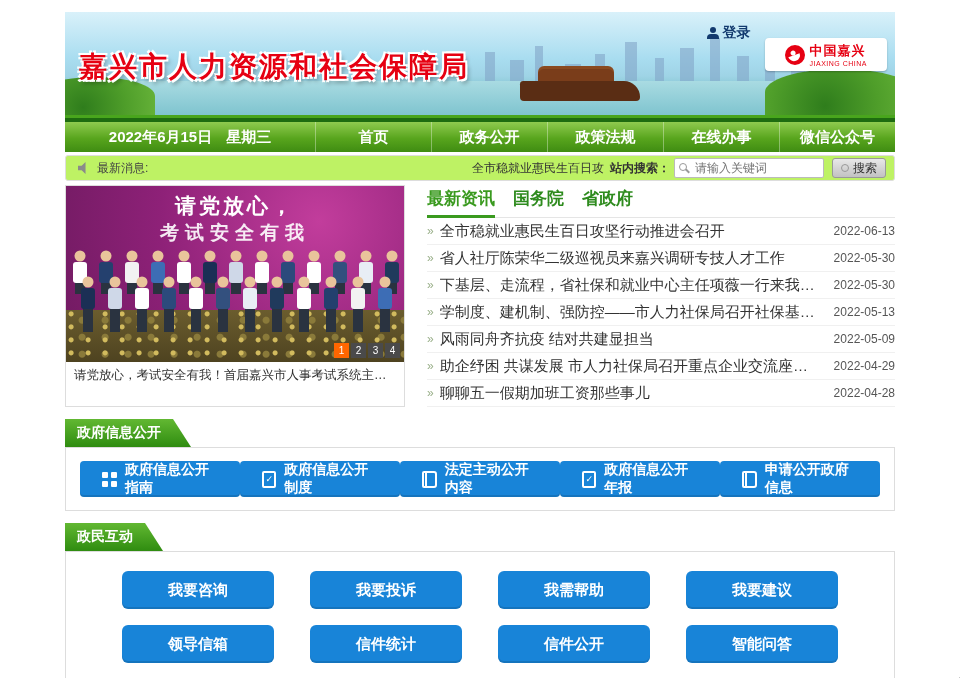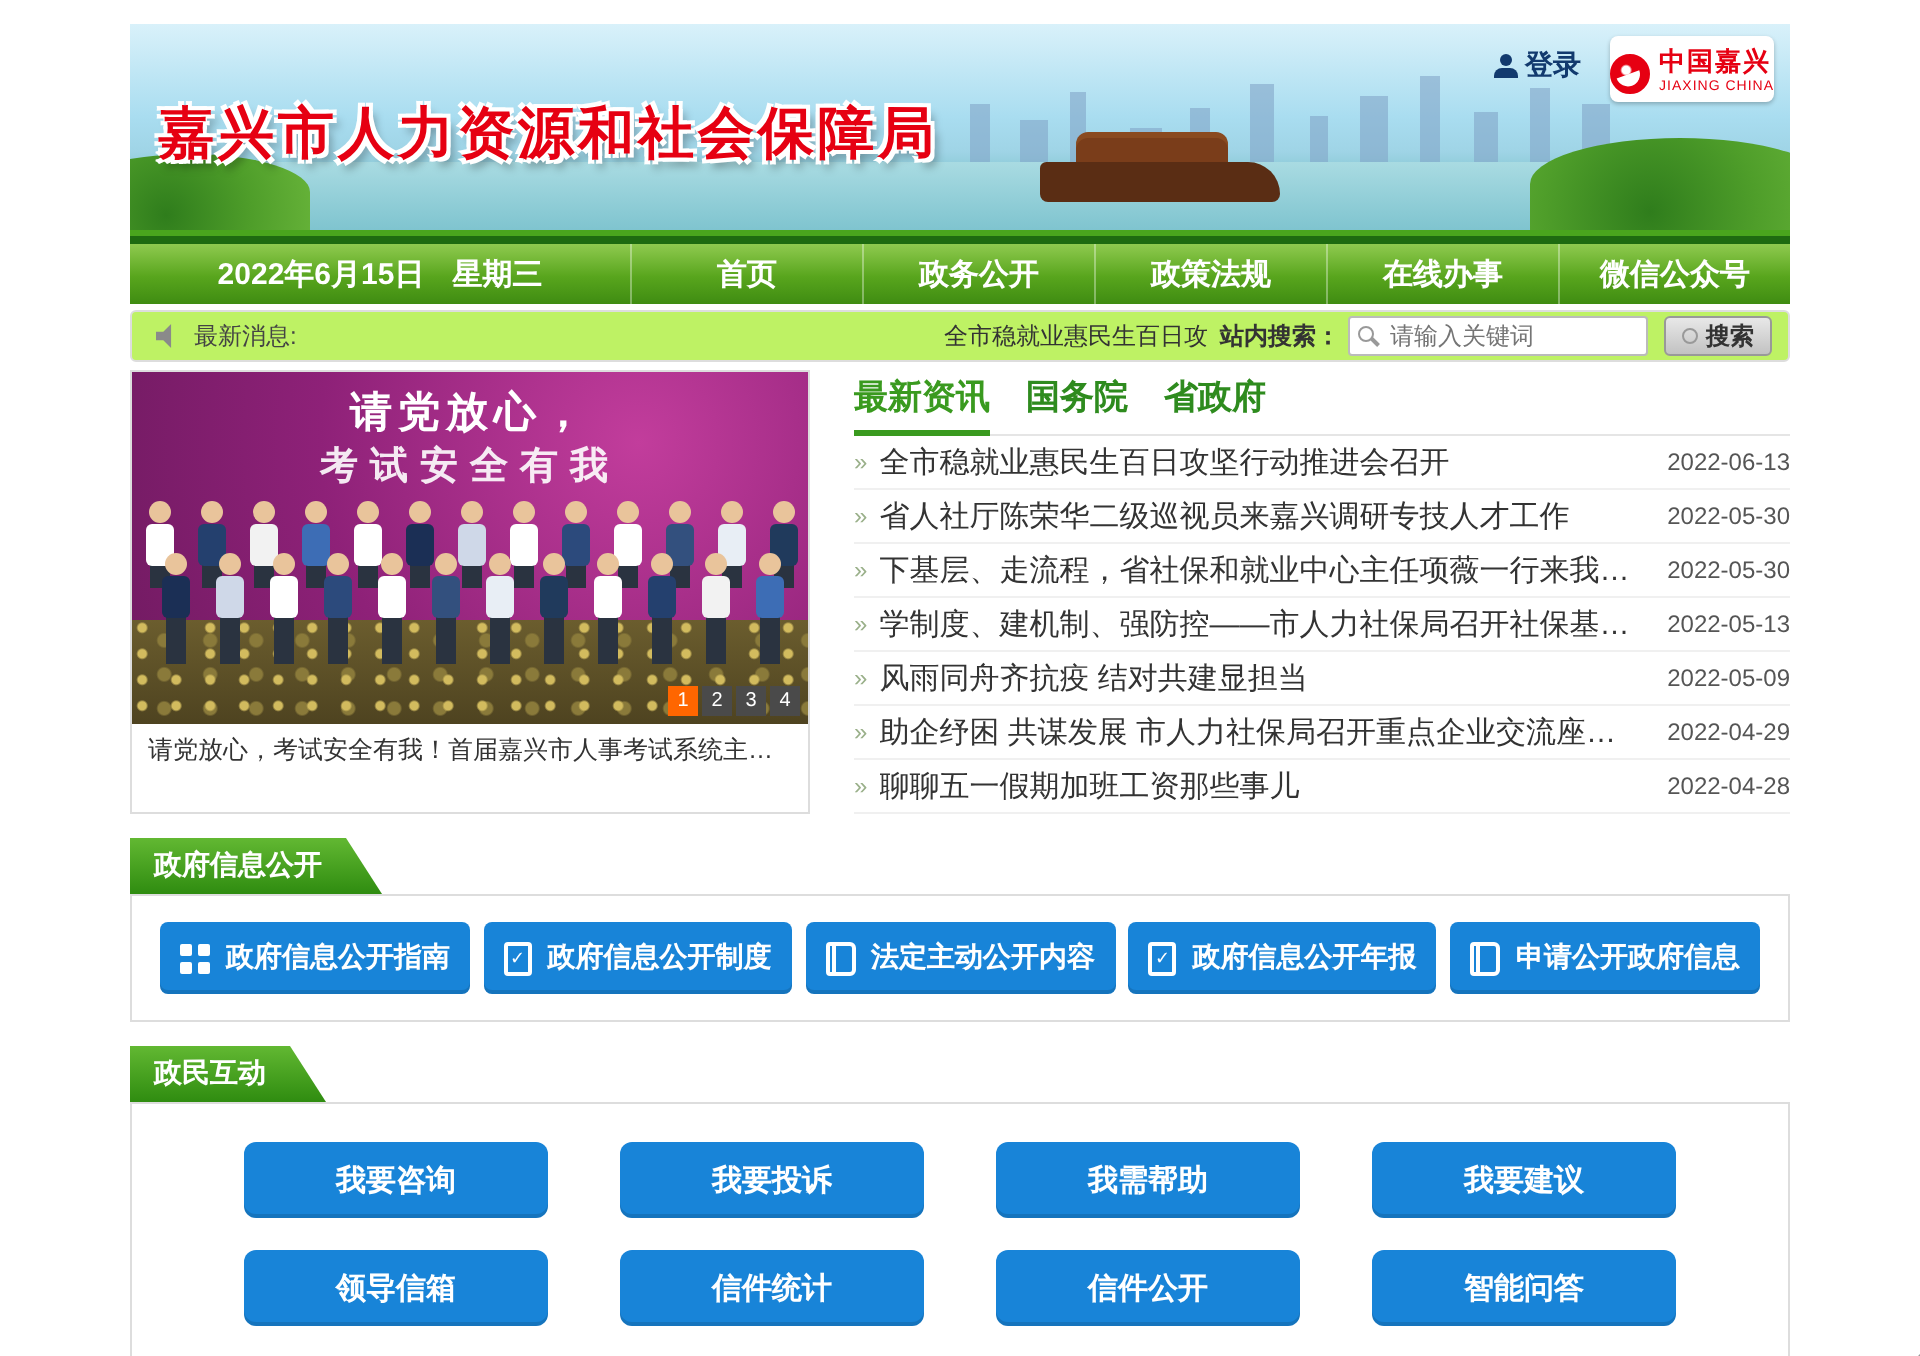--- a/index.html
+++ b/index.html
@@ -27,22 +27,22 @@
     letter-spacing:2px; color:#e60012;
     text-shadow:-2px -2px 0 #fff, 2px -2px 0 #fff, -2px 2px 0 #fff, 2px 2px 0 #fff, 3px 4px 4px rgba(0,0,0,.35); }
   .banner-top-right { position:absolute; top:6px; right:8px; display:flex; align-items:flex-start; gap:14px; }
   .login { display:flex; align-items:center; gap:4px; margin-top:6px; font-size:14px; font-weight:bold;
     color:#123a6e; cursor:pointer; }
   .icon-user { width:12px; height:12px; position:relative; display:inline-block; }
   .icon-user::before { content:""; position:absolute; left:3px; top:0; width:6px; height:6px;
     border-radius:50%; background:#123a6e; }
   .icon-user::after { content:""; position:absolute; left:0; bottom:0; width:12px; height:5px;
     border-radius:4px 4px 0 0; background:#123a6e; }
-  .jx-logo { background:#fff; border-radius:4px; padding:4px 0; display:flex; align-items:flex-end; gap:5px;
-    box-shadow:0 1px 2px rgba(0,0,0,.25); }
+  .jx-logo { background:#fff; border-radius:4px; padding:4px 20px; display:flex; align-items:center; gap:5px;
+    box-shadow:0 1px 2px rgba(0,0,0,.25);margin-top:20px; }
   .icon-jx { width:20px; height:20px; border-radius:50%;
     background:radial-gradient(circle at 38% 38%, #fff 2px, #e60012 3px);
     border:2px solid #e60012; background-color:#e60012; position:relative; }
   .icon-jx::after { content:""; position:absolute; left:2px; top:8px; width:12px; height:6px;
     border-radius:0 0 8px 8px; background:#fff; transform:rotate(-20deg); }
   .jx-text b { display:block; color:#e60012; font-size:13px; letter-spacing:1px; }
   .jx-text span { display:block; color:#e60012; font-size:7px; letter-spacing:.5px; }
 
   
   .nav { display:flex; align-items:stretch; height:34px; border-top:4px solid #1e6b10;
@@ -63,21 +63,21 @@
   .search-label { color:#333; font-weight:bold; margin-right:4px; }
   .search-box { position:relative; margin-right:8px; }
   .search-box input { width:150px; height:20px; border:1px solid #bbb; border-radius:2px;
     font-size:12px; padding:0 4px 0 20px; color:#333; background:#fff; }
   .icon-search { position:absolute; left:5px; top:5px; width:8px; height:8px;
     border:1.5px solid #999; border-radius:50%; }
   .icon-search::after { content:""; position:absolute; width:5px; height:2px; background:#999;
     transform:rotate(45deg); right:-4px; bottom:-2px; }
   .search-btn { display:flex; align-items:center; gap:4px; height:20px; padding:0 8px;
     background:linear-gradient(#e8e8e8,#c2c2c2); border:1px solid #999; border-radius:3px;
-    font-size:12px; color:#333; cursor:pointer;font-weight:bold; }
+    font-size:12px; color:#333; cursor:pointer; }
   .search-btn .icon-search { position:static; display:inline-block; }
 
   
   .main-row { display:flex; gap:22px; margin-top:4px; }
   .carousel { width:340px; border:1px solid #ddd; background:#fff; }
   .carousel-img { position:relative; height:176px; overflow:hidden;
     background:radial-gradient(circle at 75% 20%, #c23d9c, #8e2178 55%, #6f1a60); }
   .carpet { position:absolute; left:0; right:0; bottom:0; height:52px;
     background-image:
       radial-gradient(circle at 30% 30%, #d2bb5e 2px, transparent 3px),
@@ -110,21 +110,21 @@
     text-overflow:ellipsis; flex:1; }
   .news-item .d { font-size:12px; color:#555; margin-left:12px; }
 
   
   .section { margin-top:12px; }
   .ribbon { display:inline-block; background:linear-gradient(#62b832,#2f8c10); color:#fff;
     font-size:14px; font-weight:bold; padding:5px 30px 5px 12px;
     clip-path:polygon(0 0, calc(100% - 18px) 0, 100% 100%, 0 100%); }
   .section-box { border:1px solid #ddd; padding:13px 14px; background:#fff; }
   .btn-row { display:flex; justify-content:space-between; }
-  .blue-btn { display:flex; align-items:center; gap:8px; height:36px; padding:0 10px;
+  .blue-btn { display:flex; align-items:center; gap:8px; height:36px; padding:0 22px;
     background:#1884d8; border-radius:4px; color:#fff; font-size:14px; font-weight:bold;
     cursor:pointer; box-shadow:inset 0 -2px 0 rgba(0,0,0,.12); }
   .icon-grid { width:15px; height:15px; position:relative; flex:none; }
   .icon-grid::before { content:""; position:absolute; left:0; top:0; width:6px; height:6px;
     background:#fff; border-radius:1px; box-shadow:9px 0 0 #fff, 0 9px 0 #fff, 9px 9px 0 #fff; }
   .icon-doc { width:14px; height:17px; border:2px solid #fff; border-radius:2px; display:flex;
     align-items:center; justify-content:center; font-size:9px; color:#fff; flex:none; }
   .icon-doc::after { content:"✓"; font-weight:bold; }
   .icon-book { width:15px; height:17px; border:2px solid #fff; border-radius:2px 3px 3px 2px;
     position:relative; flex:none; }

